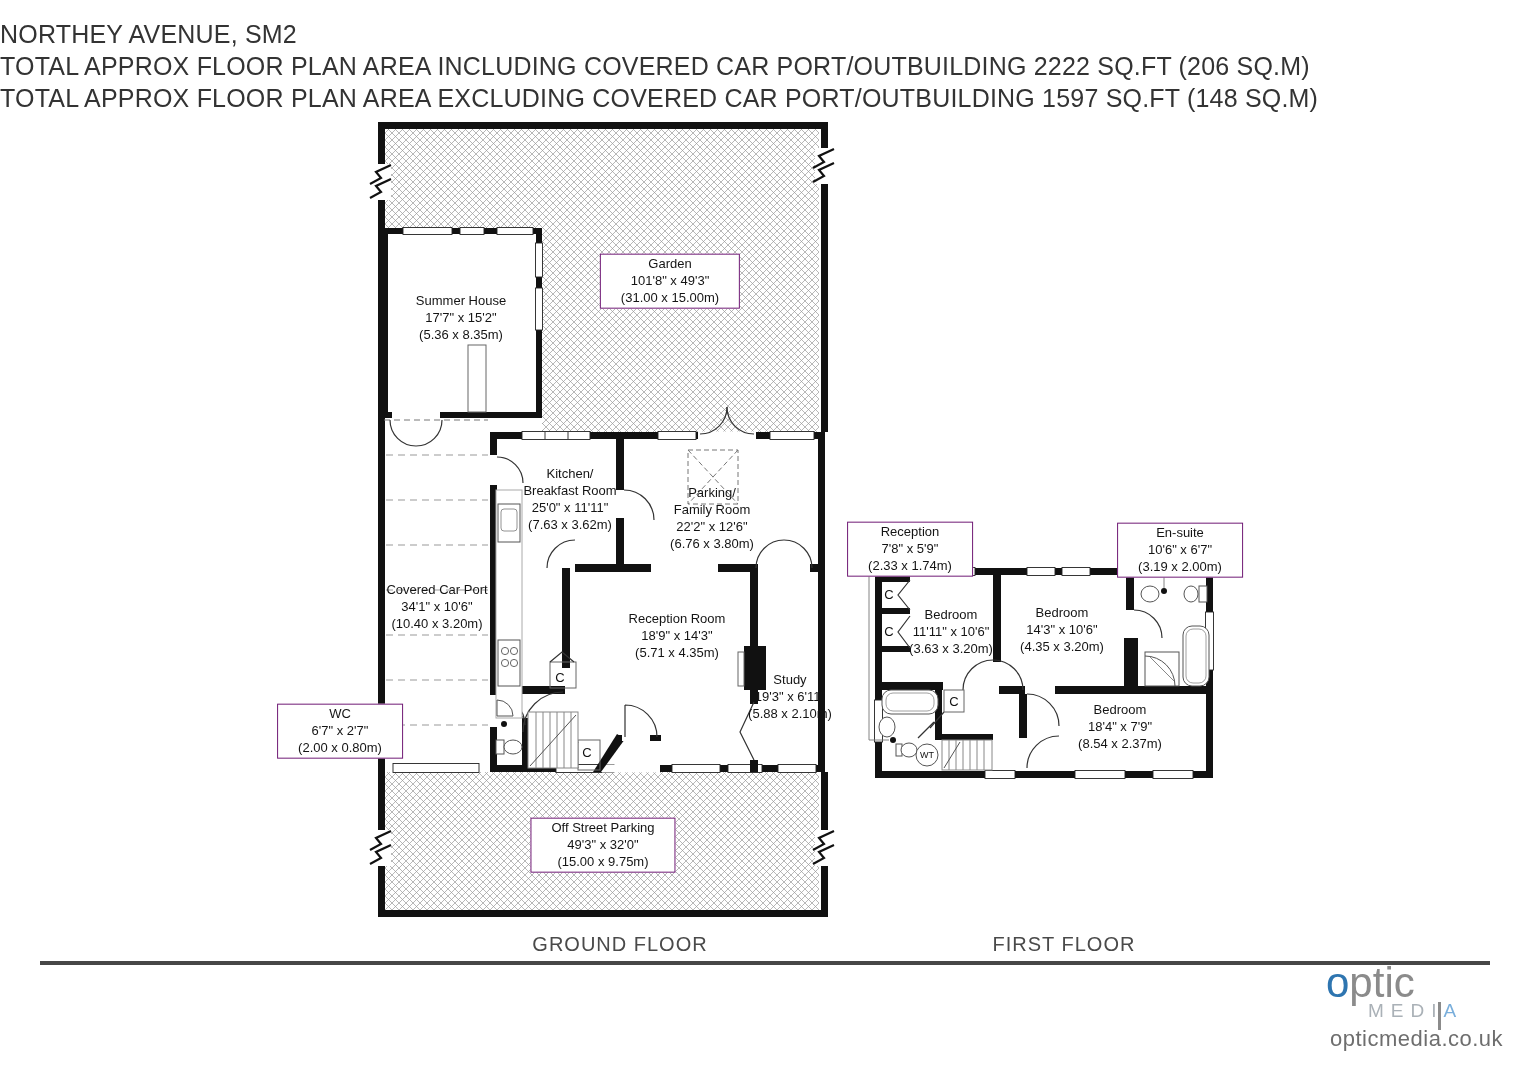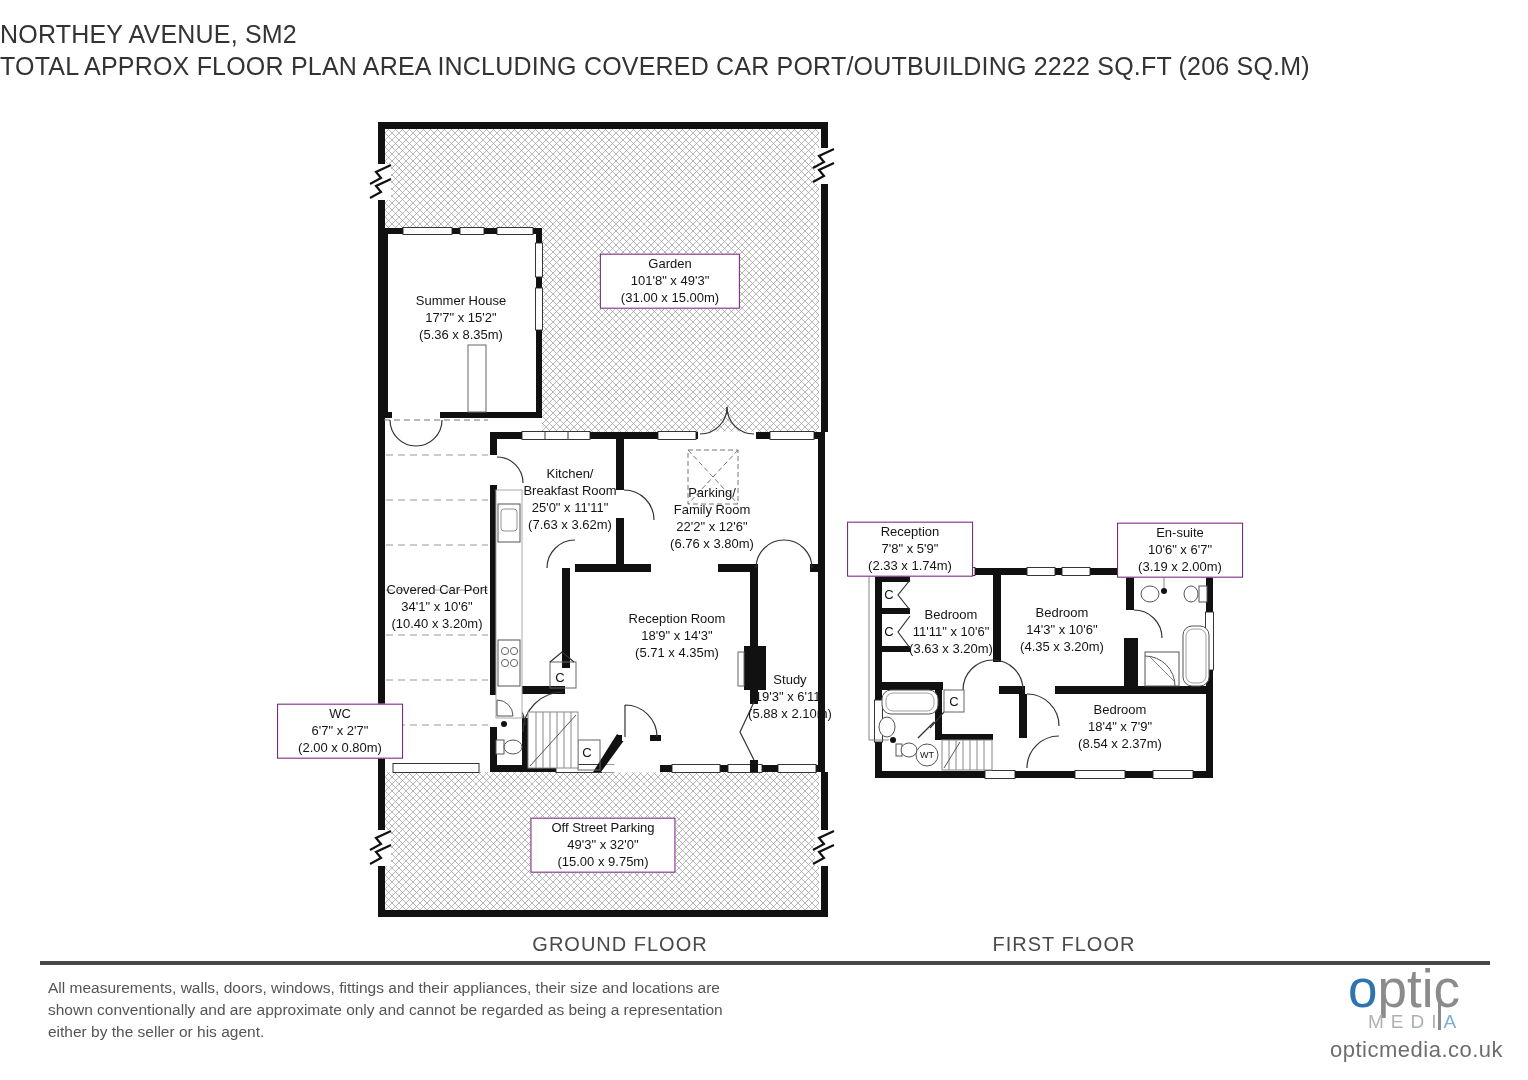--- a/index.html
+++ b/index.html
@@ -14,37 +14,38 @@
   .lbl .nm{white-space:pre-line}
   .boxed{background:#fff;border:1px solid #701a75;padding:1px 20px;white-space:nowrap}
   .sym{position:absolute;transform:translate(-50%,-50%);font-size:13px;color:#111;z-index:6}
   .sym.small{font-size:9px}
   .floor-title{position:absolute;transform:translate(-50%,-50%);font-size:20px;
        color:#4a4a4a;letter-spacing:1px;z-index:6}
   .rule{position:absolute;left:40px;top:961px;width:1450px;height:4px;background:#474747}
   .disc{position:absolute;left:48px;top:977px;width:700px;font-size:15.5px;
        line-height:1.43;color:#555}
   .logo{position:absolute;left:1326px;top:962px;width:160px;z-index:6}
-  .logo .word{font-size:53px;line-height:1;margin-left:22px;letter-spacing:0px}
+  .logo .word{font-size:42px;line-height:1;letter-spacing:0px}
   .logo .word .o{color:#2e75b0}
   .logo .word .rest{color:#8b8b8b}
   .logo .media{font-size:19px;letter-spacing:7px;margin-left:42px;margin-top:-4px}
   .logo .media .m1{color:#aab1b7}
   .logo .media .m2{color:#79aedb}
   .logo .site{font-size:22px;color:#6e6e6e;margin-top:4px;margin-left:4px;letter-spacing:0.5px}
   .logo .stem{position:absolute;left:112px;top:40px;width:3px;height:28px;background:#8b8b8b}
 </style>
 </head>
 <body>
 
 <div class="page">
 
   <div class="hdr">
     <div>NORTHEY AVENUE, SM2</div>
     <div>TOTAL APPROX FLOOR PLAN AREA INCLUDING COVERED CAR PORT/OUTBUILDING 2222 SQ.FT (206 SQ.M)</div>
+    <div>TOTAL APPROX FLOOR PLAN AREA EXCLUDING COVERED CAR PORT/OUTBUILDING 1597 SQ.FT (148 SQ.M)</div>
   </div>
 
   <svg class="plan-svg" width="1528" height="1080" viewBox="0 0 1528 1080">
     <defs>
       <pattern id="hatch" width="7" height="7" patternUnits="userSpaceOnUse">
         <path d="M0,7 L7,0 M-1,1 L1,-1 M6,8 L8,6" stroke="#9a9a9a" stroke-width="0.7"></path>
         <path d="M0,0 L7,7 M-1,6 L1,8 M6,-1 L8,1" stroke="#9a9a9a" stroke-width="0.7"></path>
       </pattern>
     </defs>
 
@@ -386,21 +387,20 @@
   <span class="sym" style="left:587px;top:752px">C</span>
   <span class="sym" style="left:889px;top:594px">C</span>
   <span class="sym" style="left:889px;top:631px">C</span>
   <span class="sym" style="left:954px;top:701px">C</span>
   <span class="sym small" style="left:927px;top:755px">WT</span>
 
   <div class="floor-title" style="left:620px;top:944px">GROUND FLOOR</div>
   <div class="floor-title" style="left:1064px;top:944px">FIRST FLOOR</div>
 
   <div class="rule"></div>
-  <div class="disc">All measurements, walls, doors, windows, fittings and their appliances, their size and locations are shown conventionally and are approximate only and cannot be regarded as being a representation either by the seller or his agent.</div>
 
   <div class="logo">
     <div class="word"><span class="o">o</span><span class="rest">ptic</span></div>
     <div class="stem"></div>
     <div class="media"><span class="m1">MEDI</span><span class="m2">A</span></div>
     <div class="site">opticmedia.co.uk</div>
   </div>
 
 </div>
 

